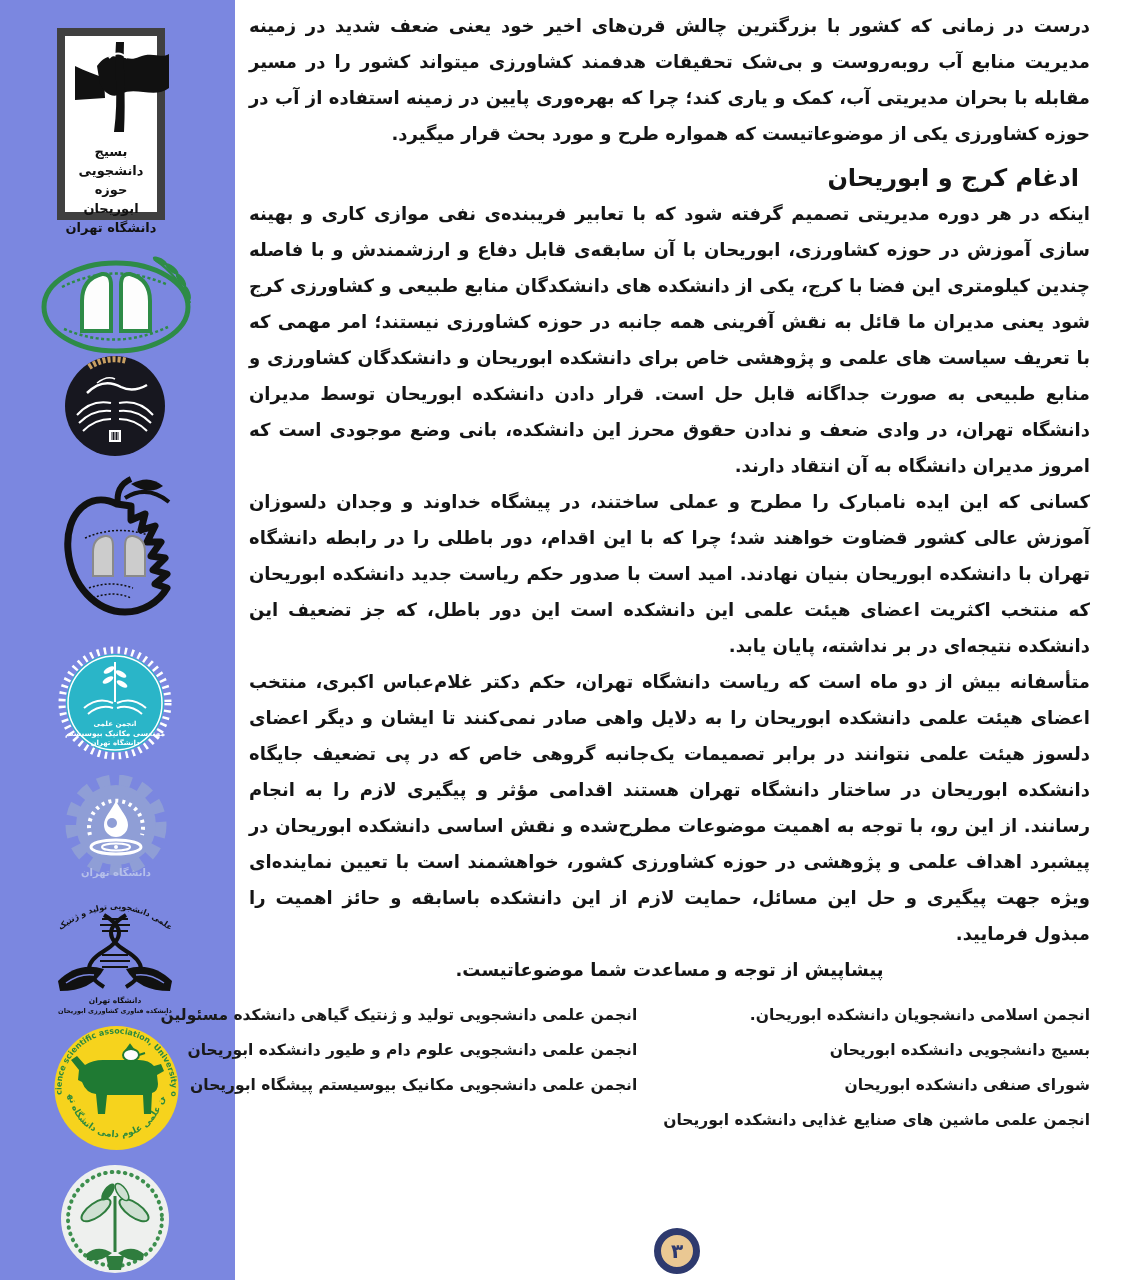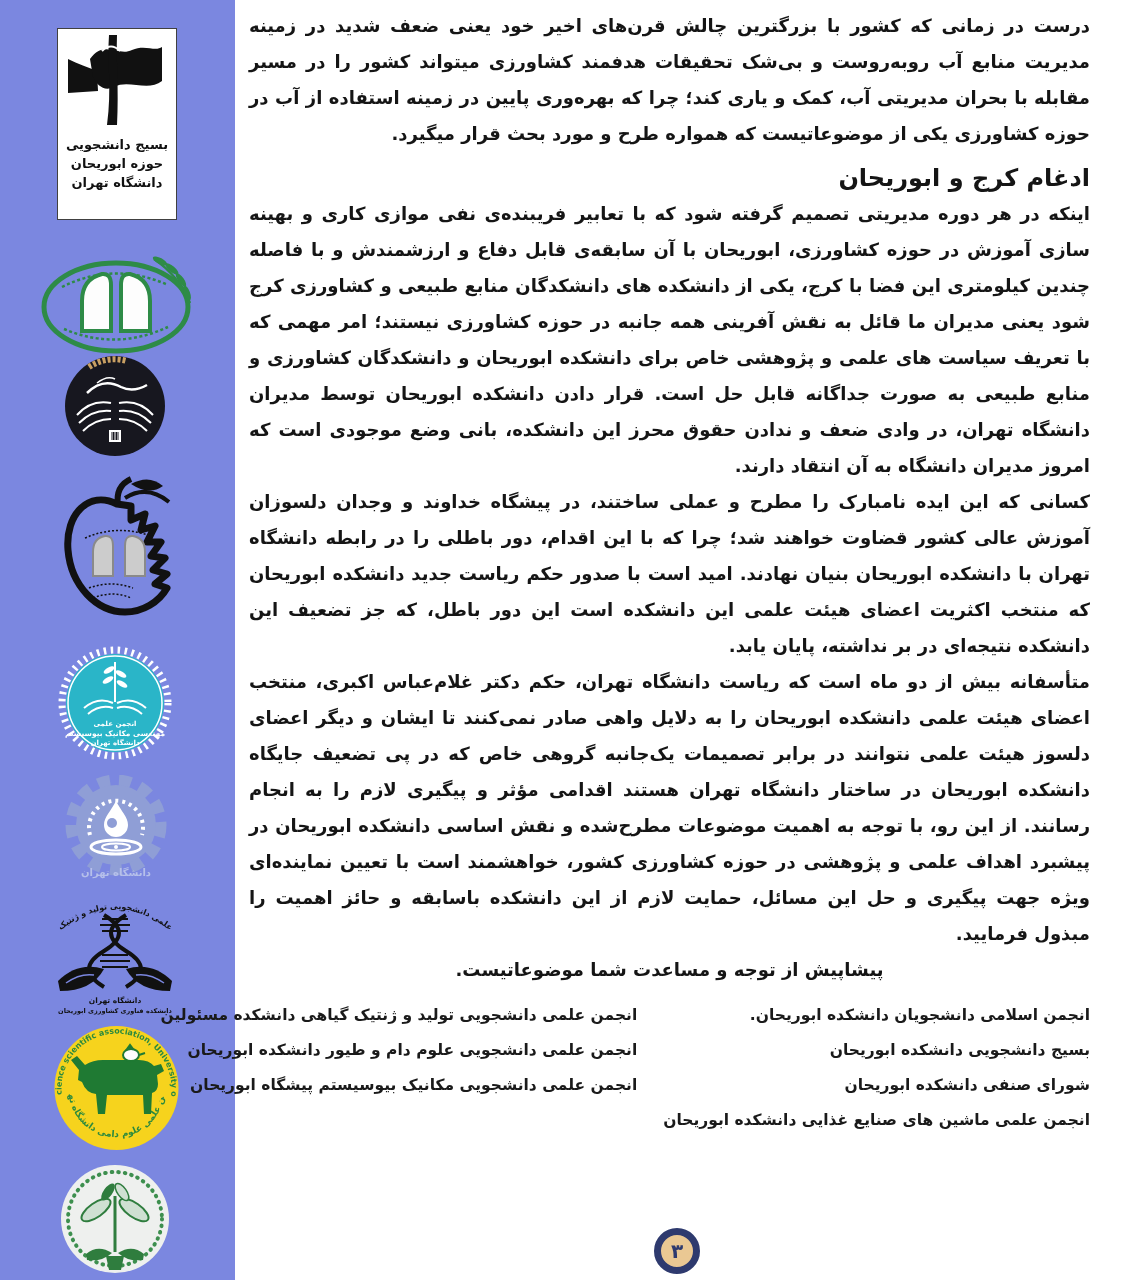--- a/index.html
+++ b/index.html
@@ -4,30 +4,30 @@
 <style>
   html,body{margin:0;padding:0;}
   body{
     width:1141px;height:1280px;position:relative;overflow:hidden;
     background:#ffffff;font-family:"DejaVu Sans",sans-serif;
   }
   .page{position:absolute;inset:0;}
   
   .sidebar{position:absolute;left:0;top:0;width:235px;height:1280px;background:#7b87e0;overflow:hidden;}
   .logo{position:absolute;}
-  .basij-box{left:57px;top:28px;width:120px;height:192px;background:#ffffff;border:1px solid #404040;box-sizing:border-box;}
+  .basij-box{left:57px;top:28px;width:108px;height:192px;background:#ffffff;border:8px solid #404040;box-sizing:border-box;}
   .basij-text{text-align:center;color:#111;font-size:13px;line-height:19px;font-weight:bold;margin-top:2px;}
   
   .content{
     position:absolute;left:235px;top:0;width:873px;height:1280px;box-sizing:border-box;
     padding:8px 18px 0 14px;direction:rtl;color:#151515;font-weight:bold;
   }
   .content p{margin:0;}
   p.just{text-align:justify;font-size:18px;line-height:36px;}
-  h1.heading{font-size:24px;line-height:36px;margin:8px 0 0;text-align:right;color:#151515;}
+  h1.heading{font-size:24px;line-height:36px;margin:8px 11px 0;text-align:right;color:#151515;}
   p.line{text-align:right;font-size:18px;line-height:36px;}
   p.gap{}
   p.closing{text-align:center;font-size:18px;line-height:36px;}
   .sigs{display:grid;grid-template-columns:1fr 1fr;column-gap:26px;direction:rtl;margin-top:10px;}
   .sig-col{display:flex;flex-direction:column;}
   .sig{font-size:15.5px;line-height:35px;text-align:right;white-space:nowrap;color:#1a1a1a;}
   
   .page-badge{
     position:absolute;left:654px;top:1228px;width:46px;height:46px;border-radius:50%;
     background:#eac893;border:7px solid #2e3a6e;box-sizing:border-box;

